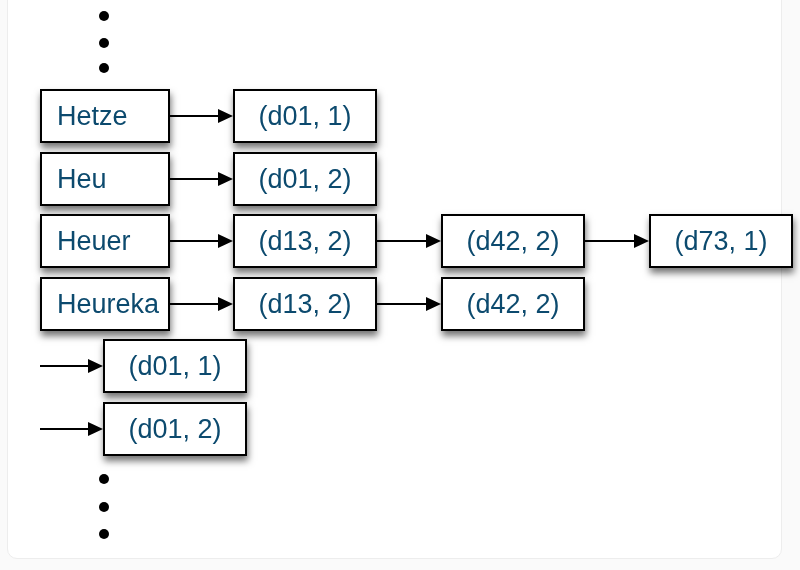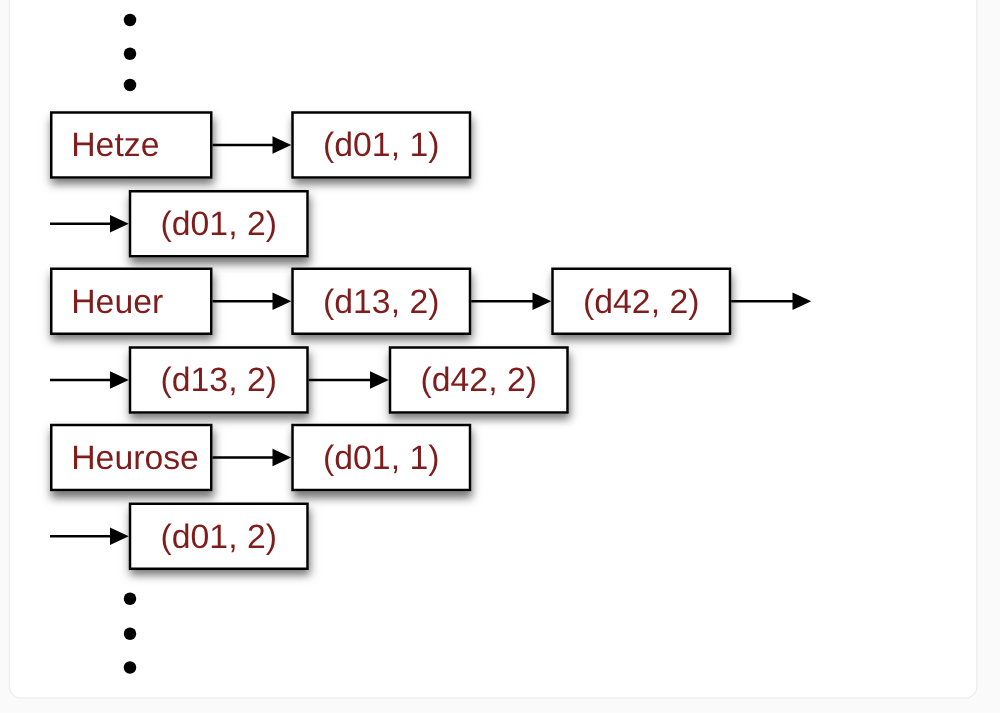--- a/index.html
+++ b/index.html
@@ -37,21 +37,21 @@
   .row.r4 { top: 339px; }
   .row.r5 { top: 402px; }
 
   .box {
     background: #ffffff;
     border: 2px solid #000000;
     box-shadow: 1px 5px 7px rgba(0,0,0,0.55);
     display: flex;
     align-items: center;
     font-size: 27px;
-    color: #7f1d1d;
+    color: #0c4a6e;
     white-space: nowrap;
     flex: none;
   }
   .box.term {
     width: 130px;
     padding-left: 15px;
     justify-content: flex-start;
   }
   .box.posting {
     width: 144px;
@@ -111,42 +111,44 @@
       <div class="dot d2"></div>
     </div>
 
     <div class="row r0">
       <div class="box term">Hetze</div>
       <div class="arrow"></div>
       <div class="box posting">(d01, 1)</div>
     </div>
 
     <div class="row r1">
+      <div class="box term">Heu</div>
       <div class="arrow"></div>
       <div class="box posting">(d01, 2)</div>
     </div>
 
     <div class="row r2">
       <div class="box term">Heuer</div>
       <div class="arrow"></div>
       <div class="box posting">(d13, 2)</div>
       <div class="arrow wide"></div>
       <div class="box posting">(d42, 2)</div>
       <div class="arrow wide"></div>
+      <div class="box posting">(d73, 1)</div>
     </div>
 
     <div class="row r3">
+      <div class="box term">Heureka</div>
       <div class="arrow"></div>
       <div class="box posting">(d13, 2)</div>
       <div class="arrow wide"></div>
       <div class="box posting">(d42, 2)</div>
     </div>
 
     <div class="row r4">
-      <div class="box term">Heurose</div>
       <div class="arrow"></div>
       <div class="box posting">(d01, 1)</div>
     </div>
 
     <div class="row r5">
       <div class="arrow"></div>
       <div class="box posting">(d01, 2)</div>
     </div>
 
     <div class="dots-bottom">

